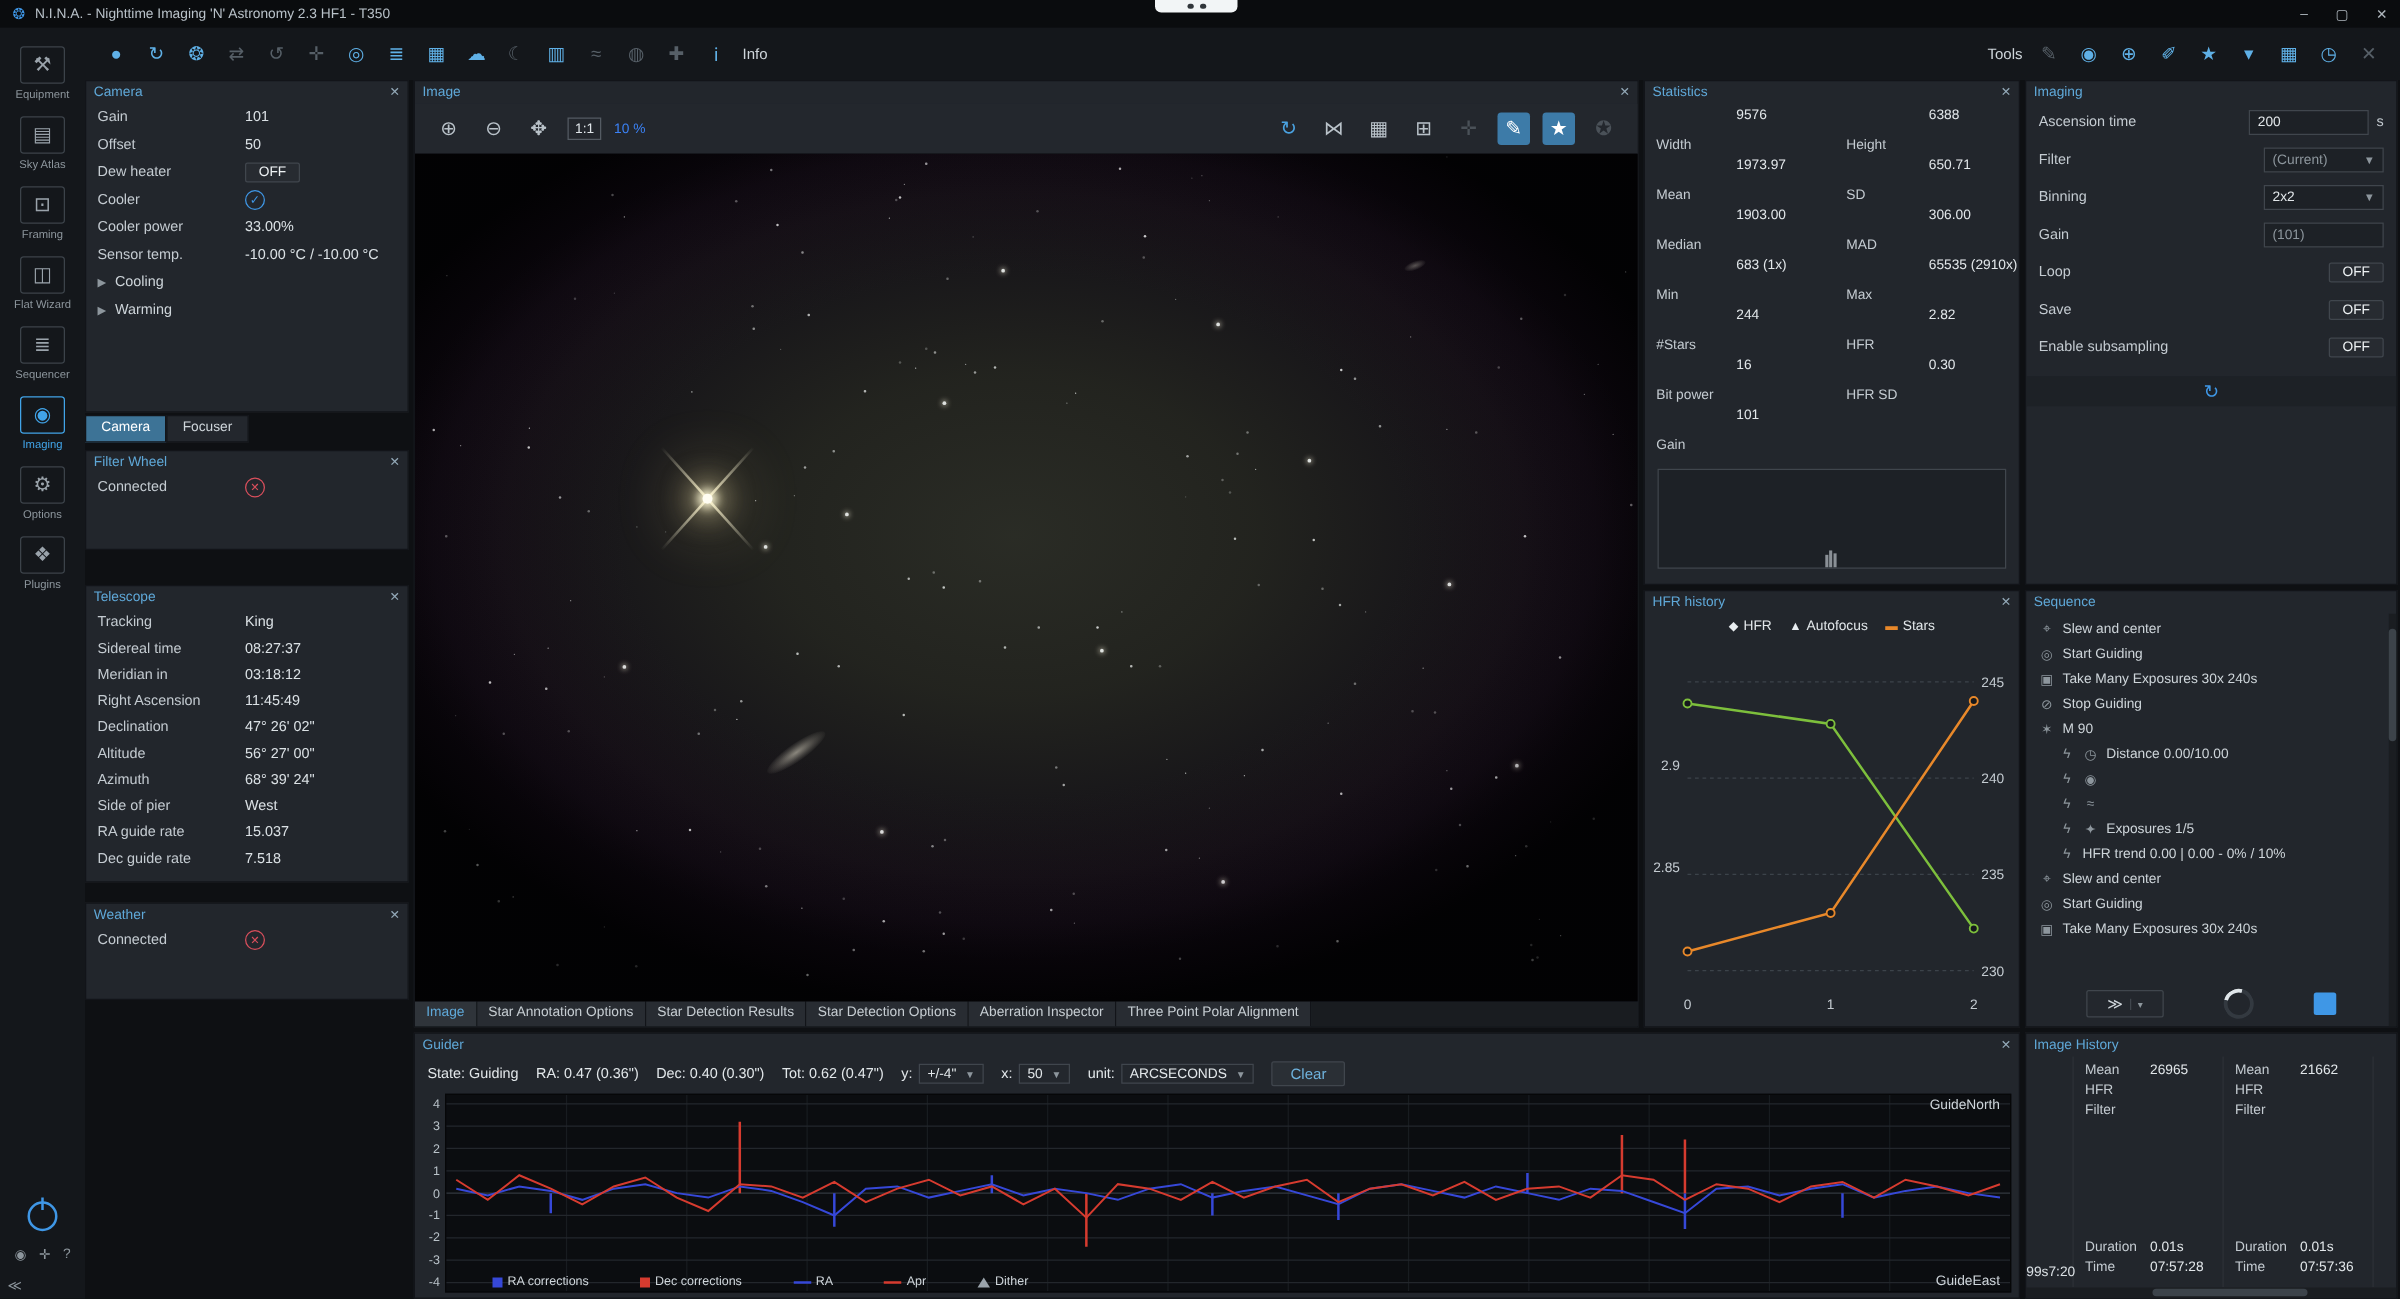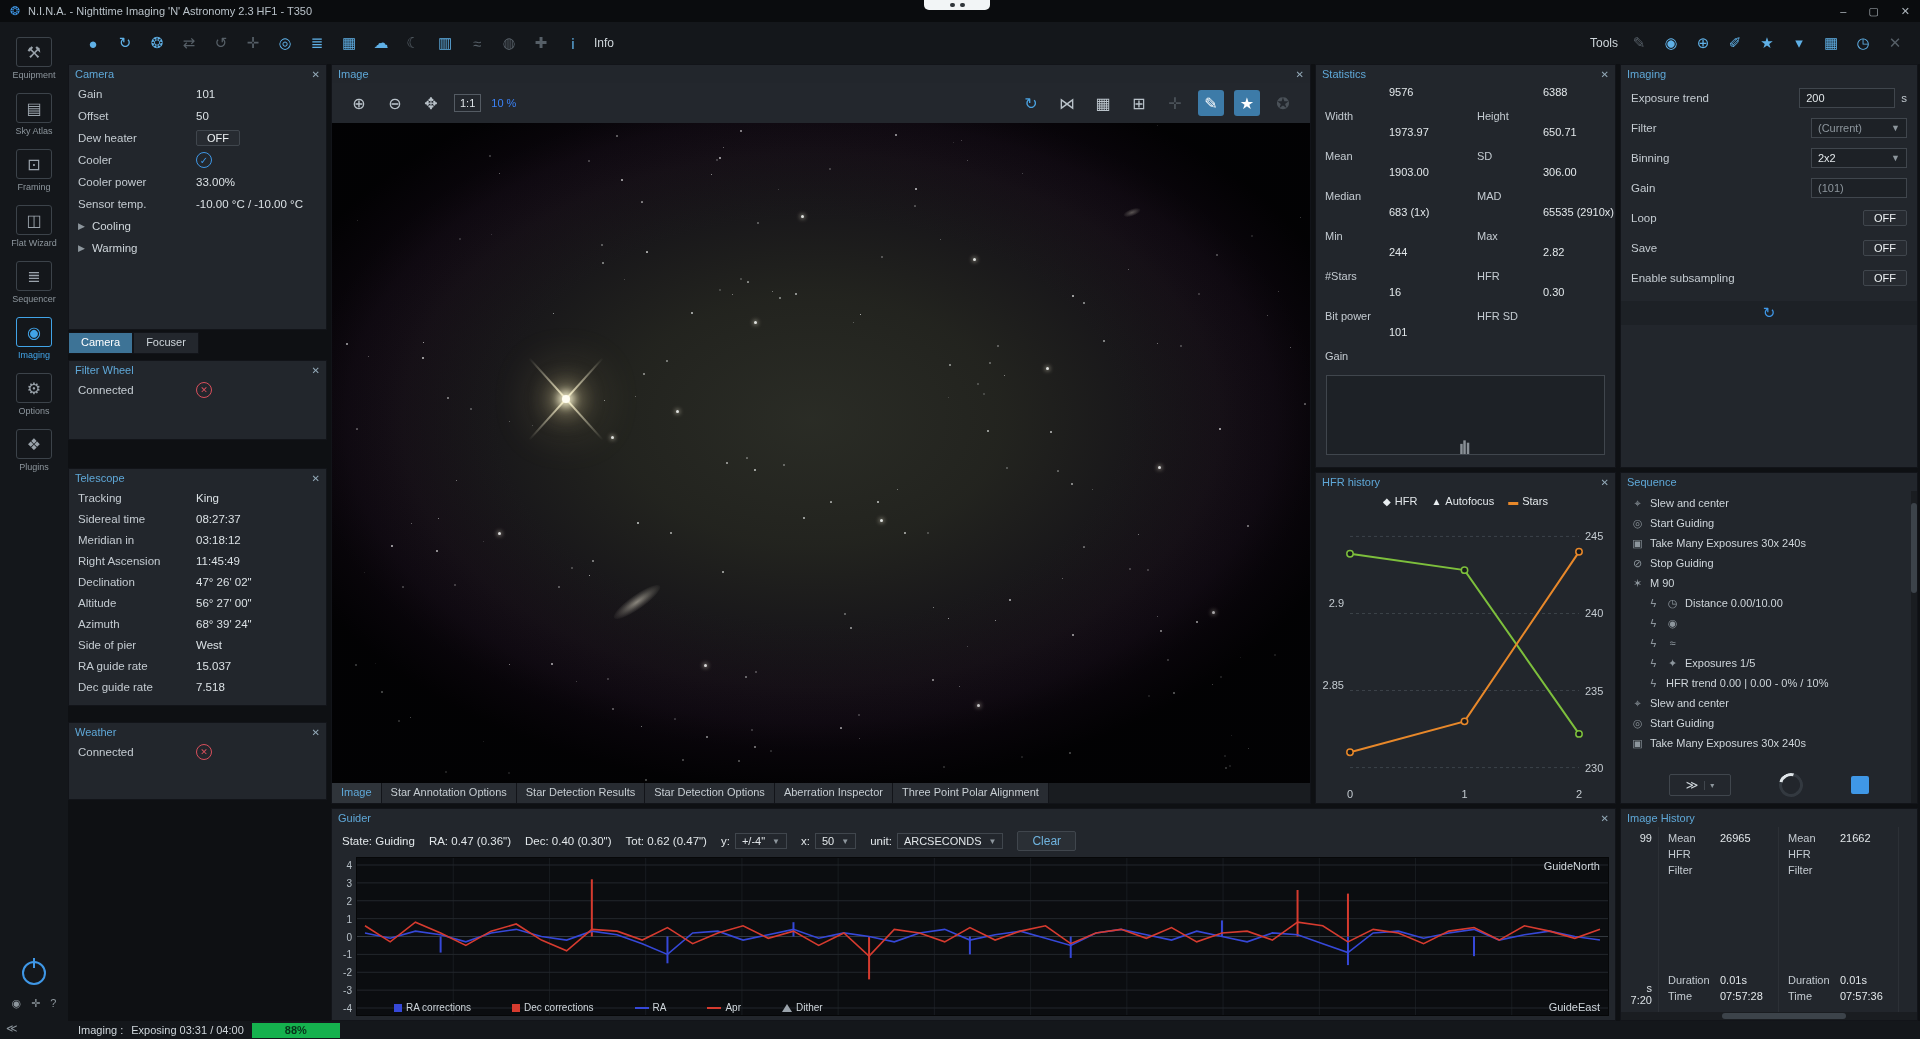--- a/index.html
+++ b/index.html
@@ -129,21 +129,21 @@
   .seq-controls { height:36px; flex:none; display:flex; align-items:center; justify-content:space-evenly; }
   .seq-skip { width:62px; height:22px; border:1px solid #40464d; background:#23272d; border-radius:2px;
     display:flex; align-items:center; justify-content:center; gap:6px; color:#cfd6db; cursor:pointer; font-size:12px; }
   .seq-skip .caret { font-size:8px; color:#8d969d; border-left:1px solid #40464d; padding-left:5px; }
   .spinner { width:24px; height:24px; border-radius:50%; border:3px solid #333940; border-top-color:#dfe5e9; transform:rotate(-30deg); }
   .stop-sq { width:18px; height:18px; background:#3f97e6; border-radius:2px; cursor:pointer; }
   .v-scroll { position:absolute; right:0; top:18px; bottom:0; width:6px; background:#1a1d21; }
   .v-scroll .thumb { position:absolute; top:12px; width:100%; height:90px; background:#3c434a; border-radius:3px; }
   .history-panel { height:213px; }
   .hist-body { flex:1; display:flex; min-height:0; overflow:hidden; }
-  .hist-frag { width:38px; flex:none; display:flex; flex-direction:column; align-items:flex-end;
+  .hist-frag { width:38px; flex:none; display:flex; align-items:flex-end;
     padding:5px 6px 6px 0; font-size:11px; color:#dbe1e5; border-right:1px solid #2c3036; }
   .hist-frag .spacer { flex:1; }
   .hist-entry { width:120px; flex:none; padding:5px 9px 6px; display:flex; flex-direction:column; font-size:11px; border-right:1px solid #2c3036; cursor:pointer; }
   .he-row { display:flex; height:16px; }
   .he-row .hl { width:52px; color:#c4cbd1; flex:none; }
   .he-row .hv { color:#e2e7ea; }
   .hist-entry .spacer { flex:1; }
   .h-scroll { height:8px; flex:none; background:#1a1d21; position:relative; }
   .h-scroll .thumb { position:absolute; left:34%; top:1px; height:6px; width:42%; background:#3c434a; border-radius:3px; }
   
@@ -801,21 +801,21 @@
           </div>
         </div>
       </div>
 
       <div class="col-right">
         <div class="panel imaging-panel">
           <div class="panel-head">
               <span>Imaging</span>
             </div>
           <div class="im-row">
-              <span class="k">Exposure trend</span>
+              <span class="k">Ascension time</span>
             <span class="inbox">200</span>
             <span class="unit">s</span>
             </div>
           <div class="im-row">
               <span class="k">Filter</span>
             <span class="inbox sel muted">
                 <span>(Current)</span>
                 <span class="caret">▼</span>
               </span>
             </div>
@@ -982,21 +982,14 @@
                 </div>
               </div>
           </div>
           <div class="h-scroll">
               <span class="thumb"></span>
             </div>
         </div>
       </div>
     </div>
 
-    <div class="statusbar">
-      <span>Imaging :</span>
-      <span>Exposing 03:31 / 04:00</span>
-      <div class="prog">
-          <span>88%</span>
-        </div>
-    </div>
   </div>
 </div>
 
 </body></html>

